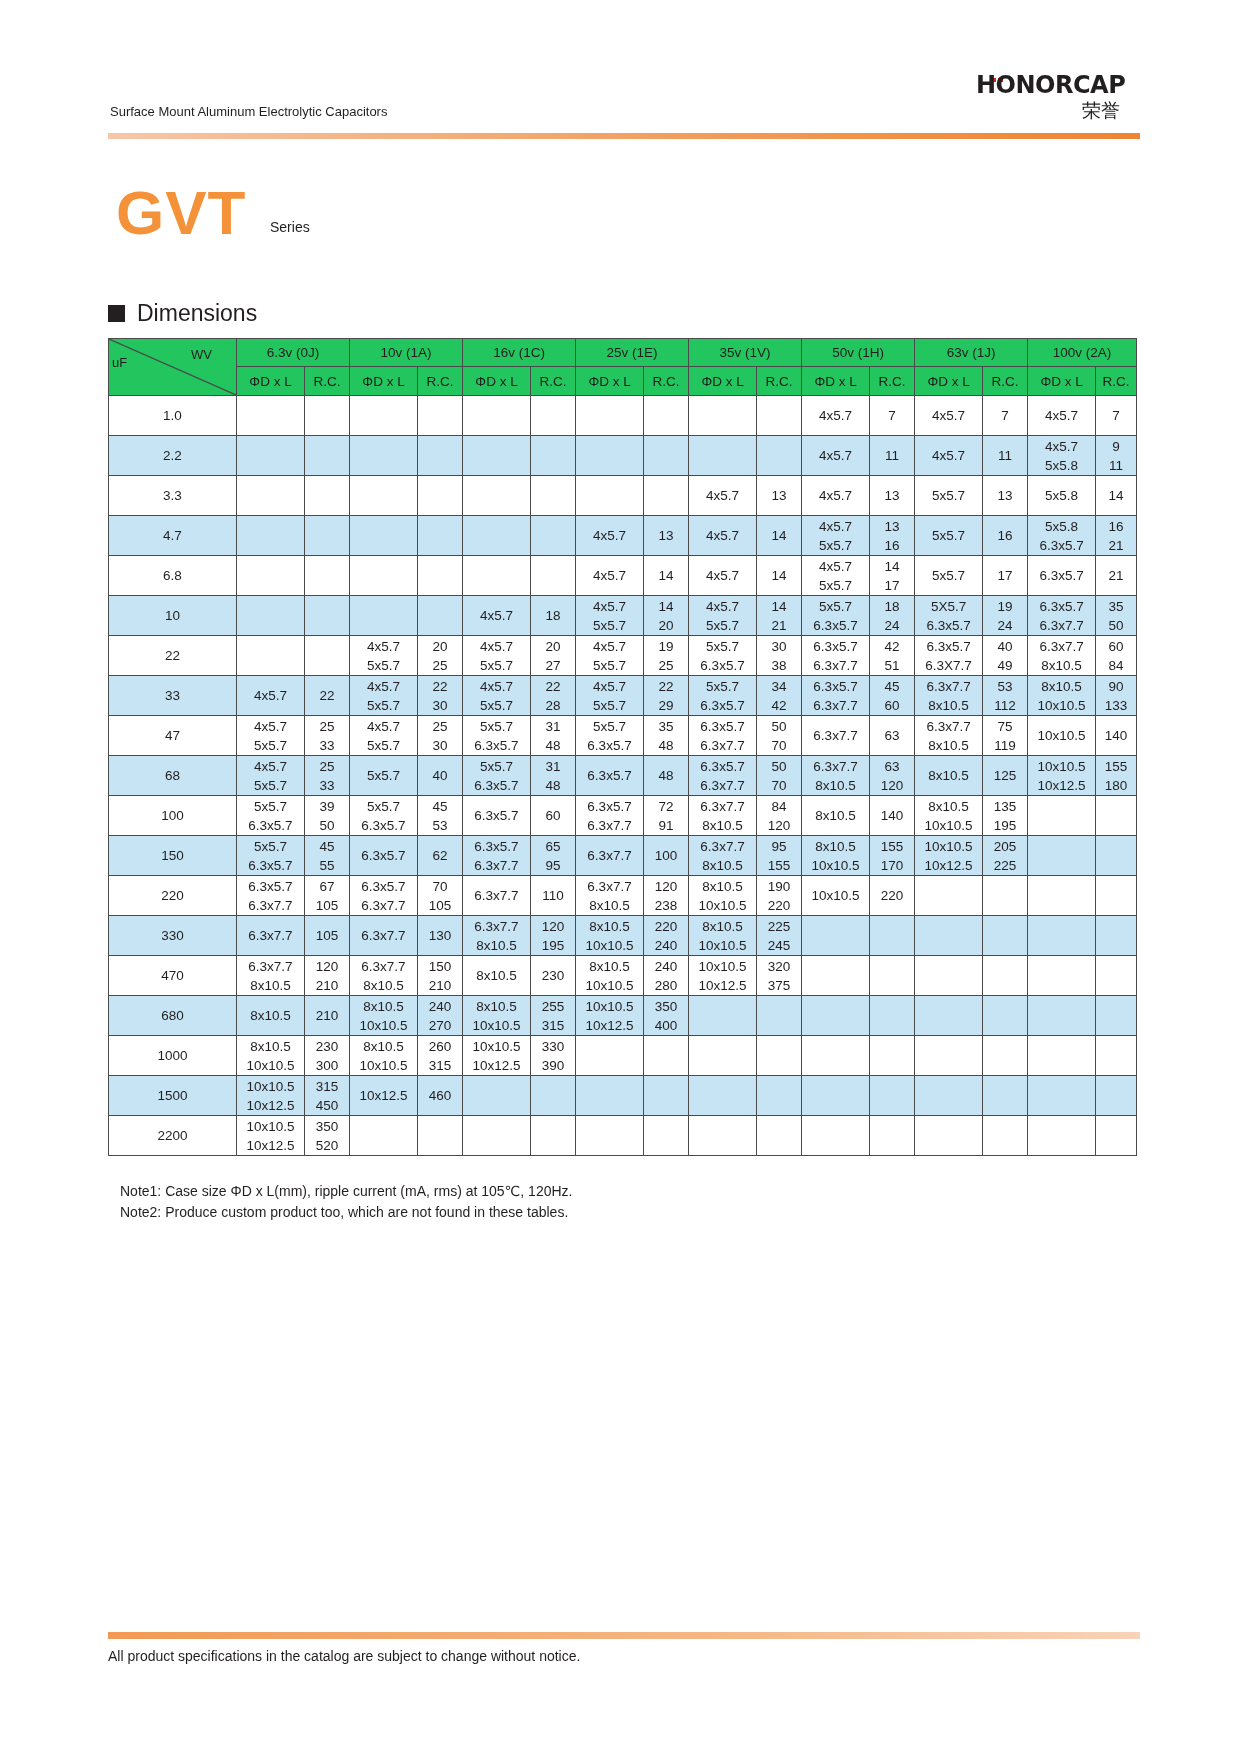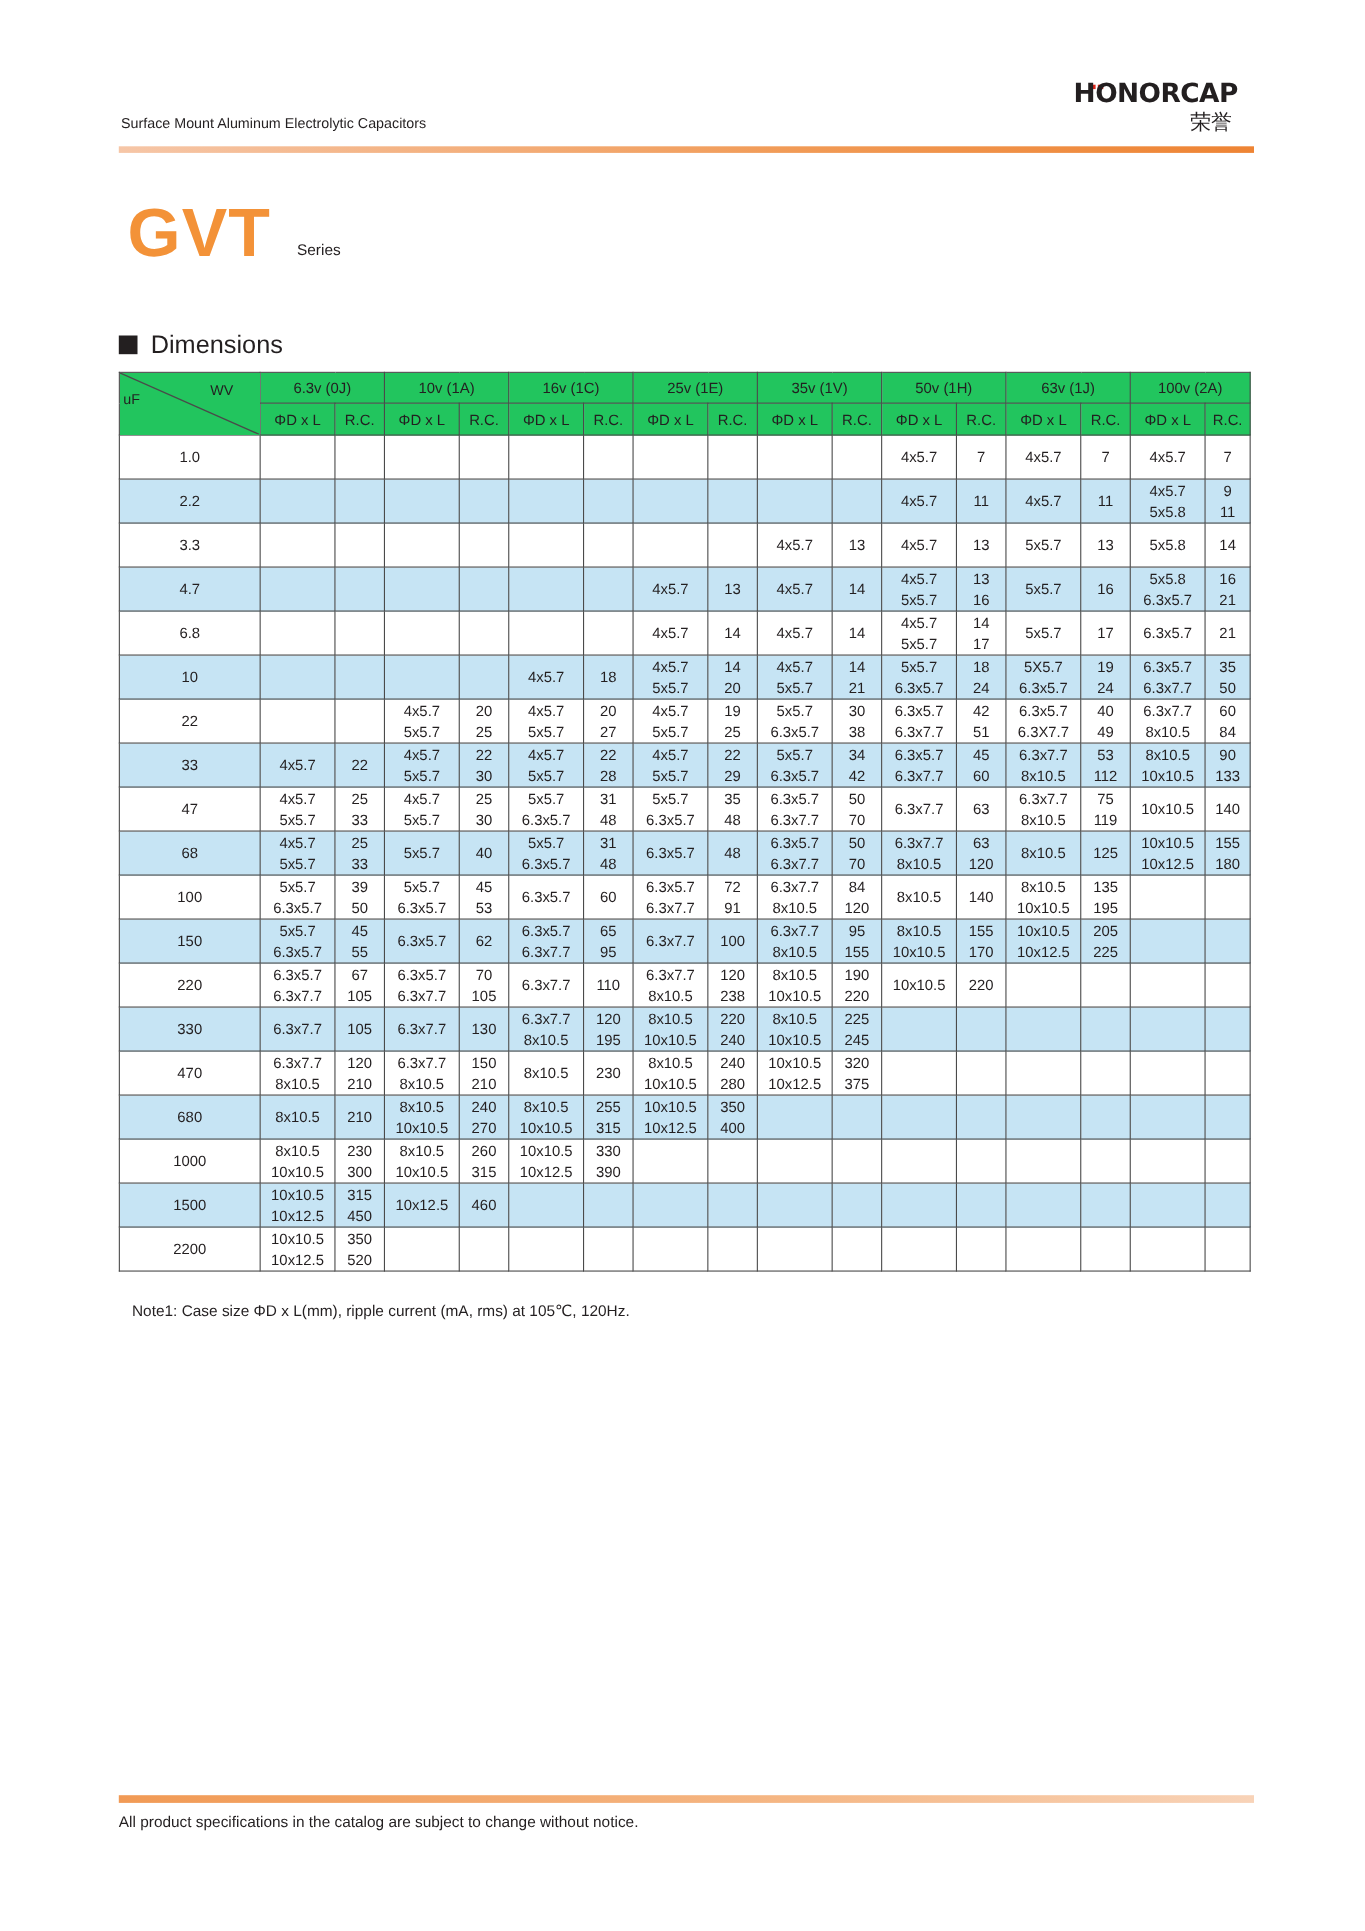--- a/index.html
+++ b/index.html
@@ -985,16 +985,17 @@
         <td></td>
         <td></td>
         <td></td>
         <td></td>
       </tr>
     </tbody>
 </table>
 
 <div class="notes">
   <div>Note1: Case size ΦD x L(mm), ripple current (mA, rms) at 105℃, 120Hz.</div>
+  <div>Note2: Produce custom product too, which are not found in these tables.</div>
 </div>
 
 <div class="footer-line"></div>
 <div class="footer-text">All product specifications in the catalog are subject to change without notice.</div>
 
 </body></html>

